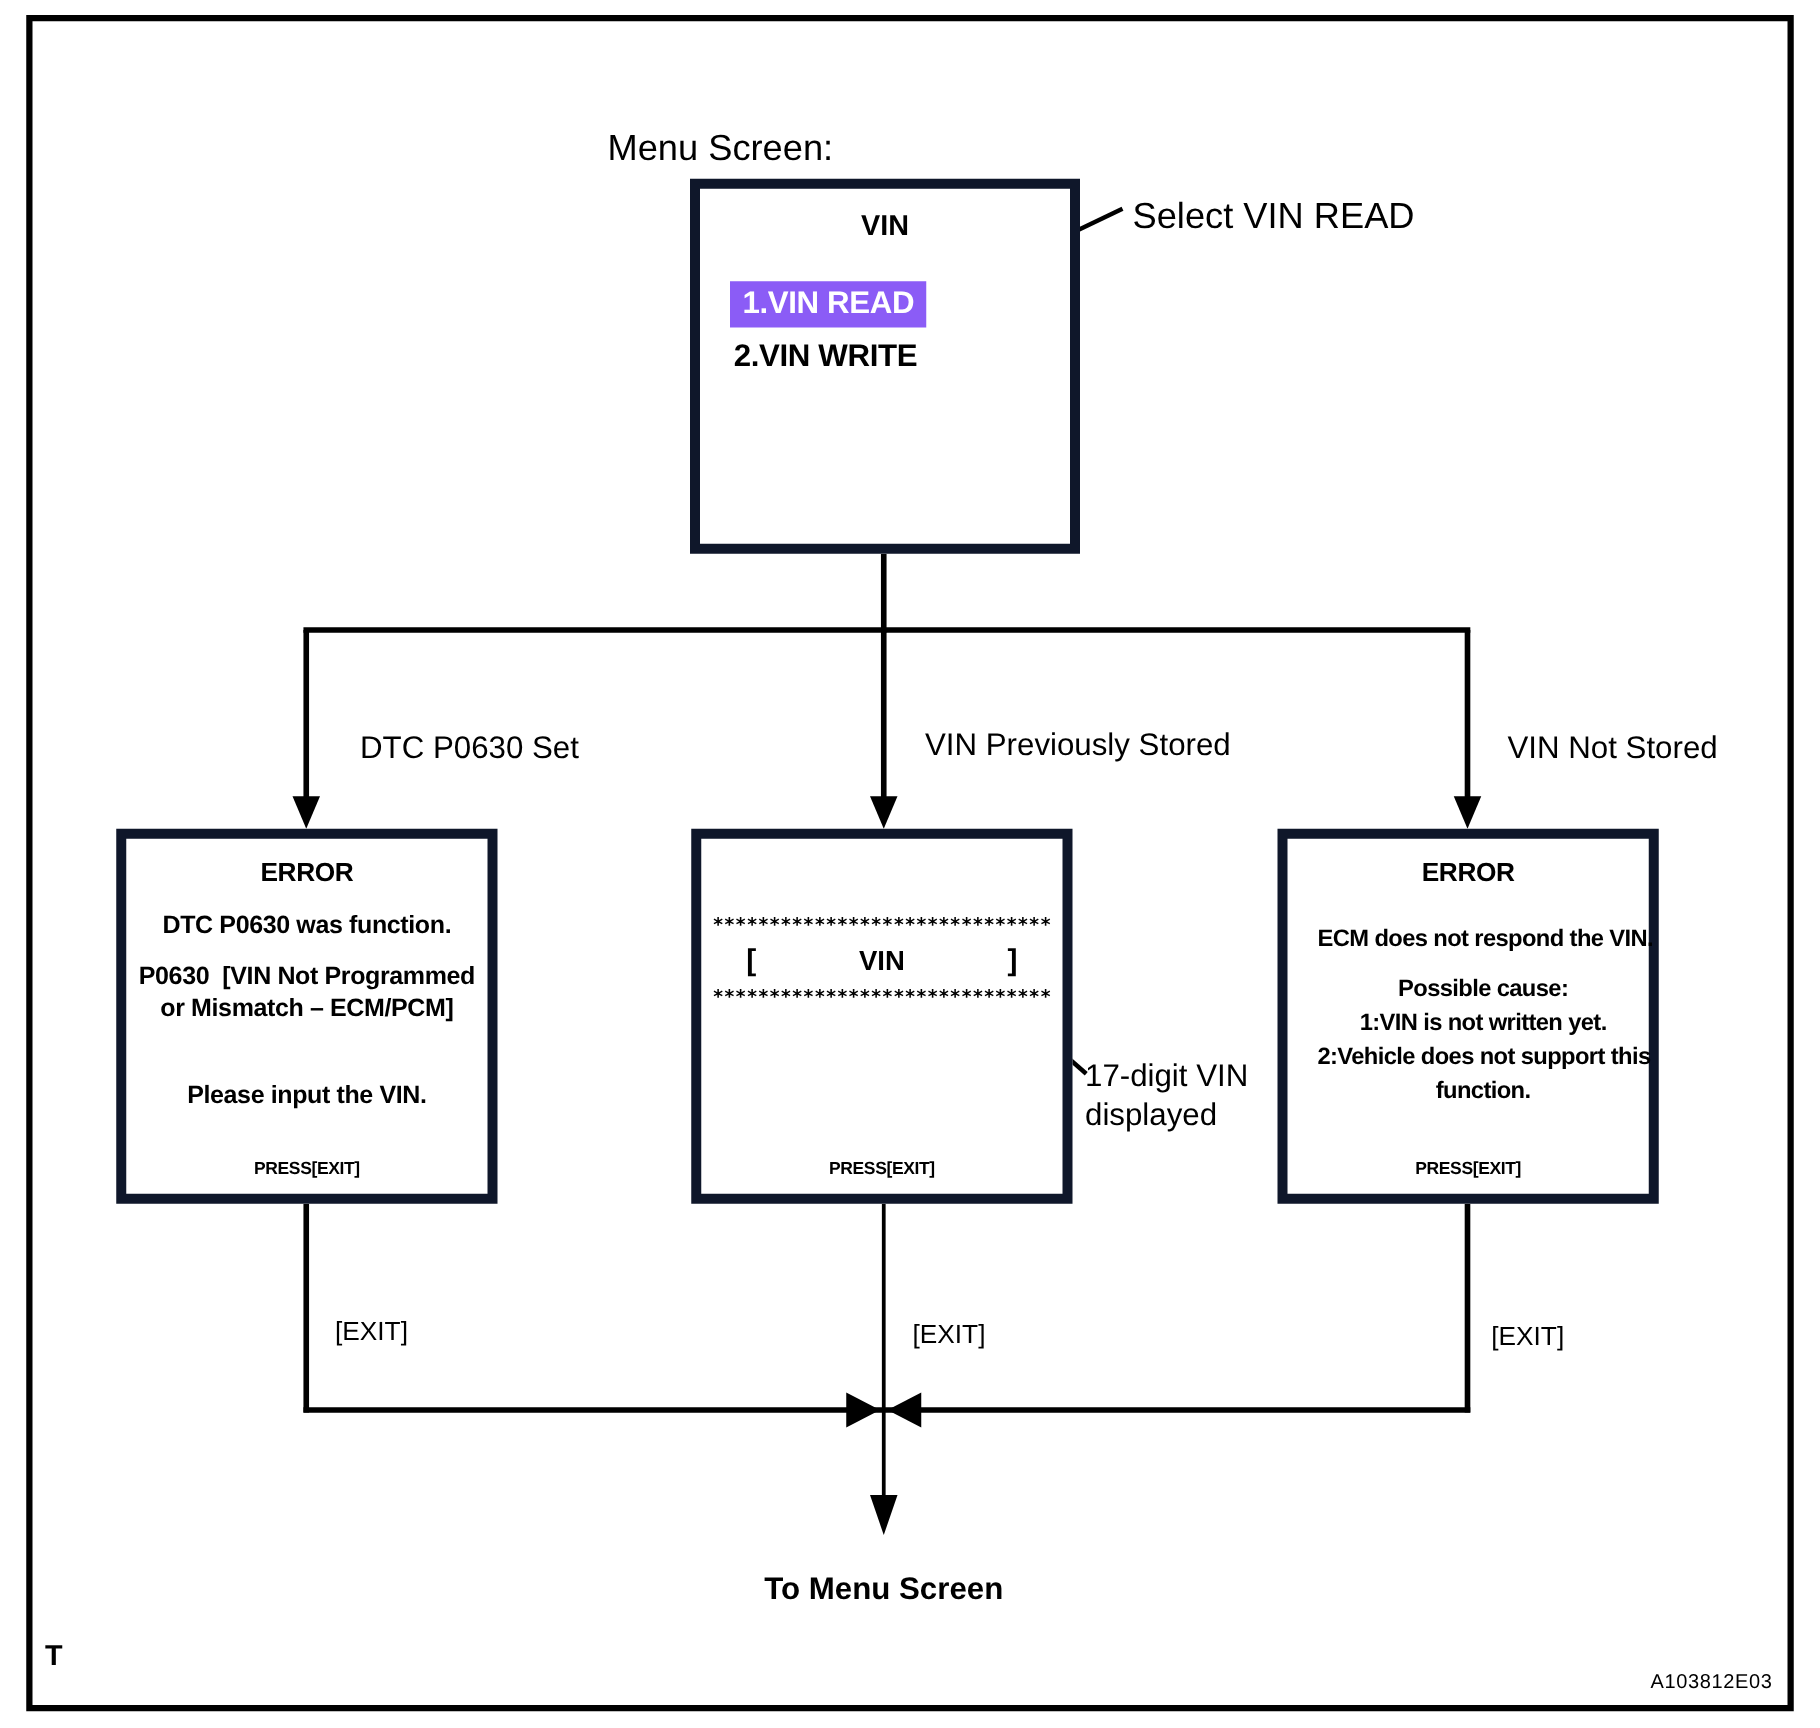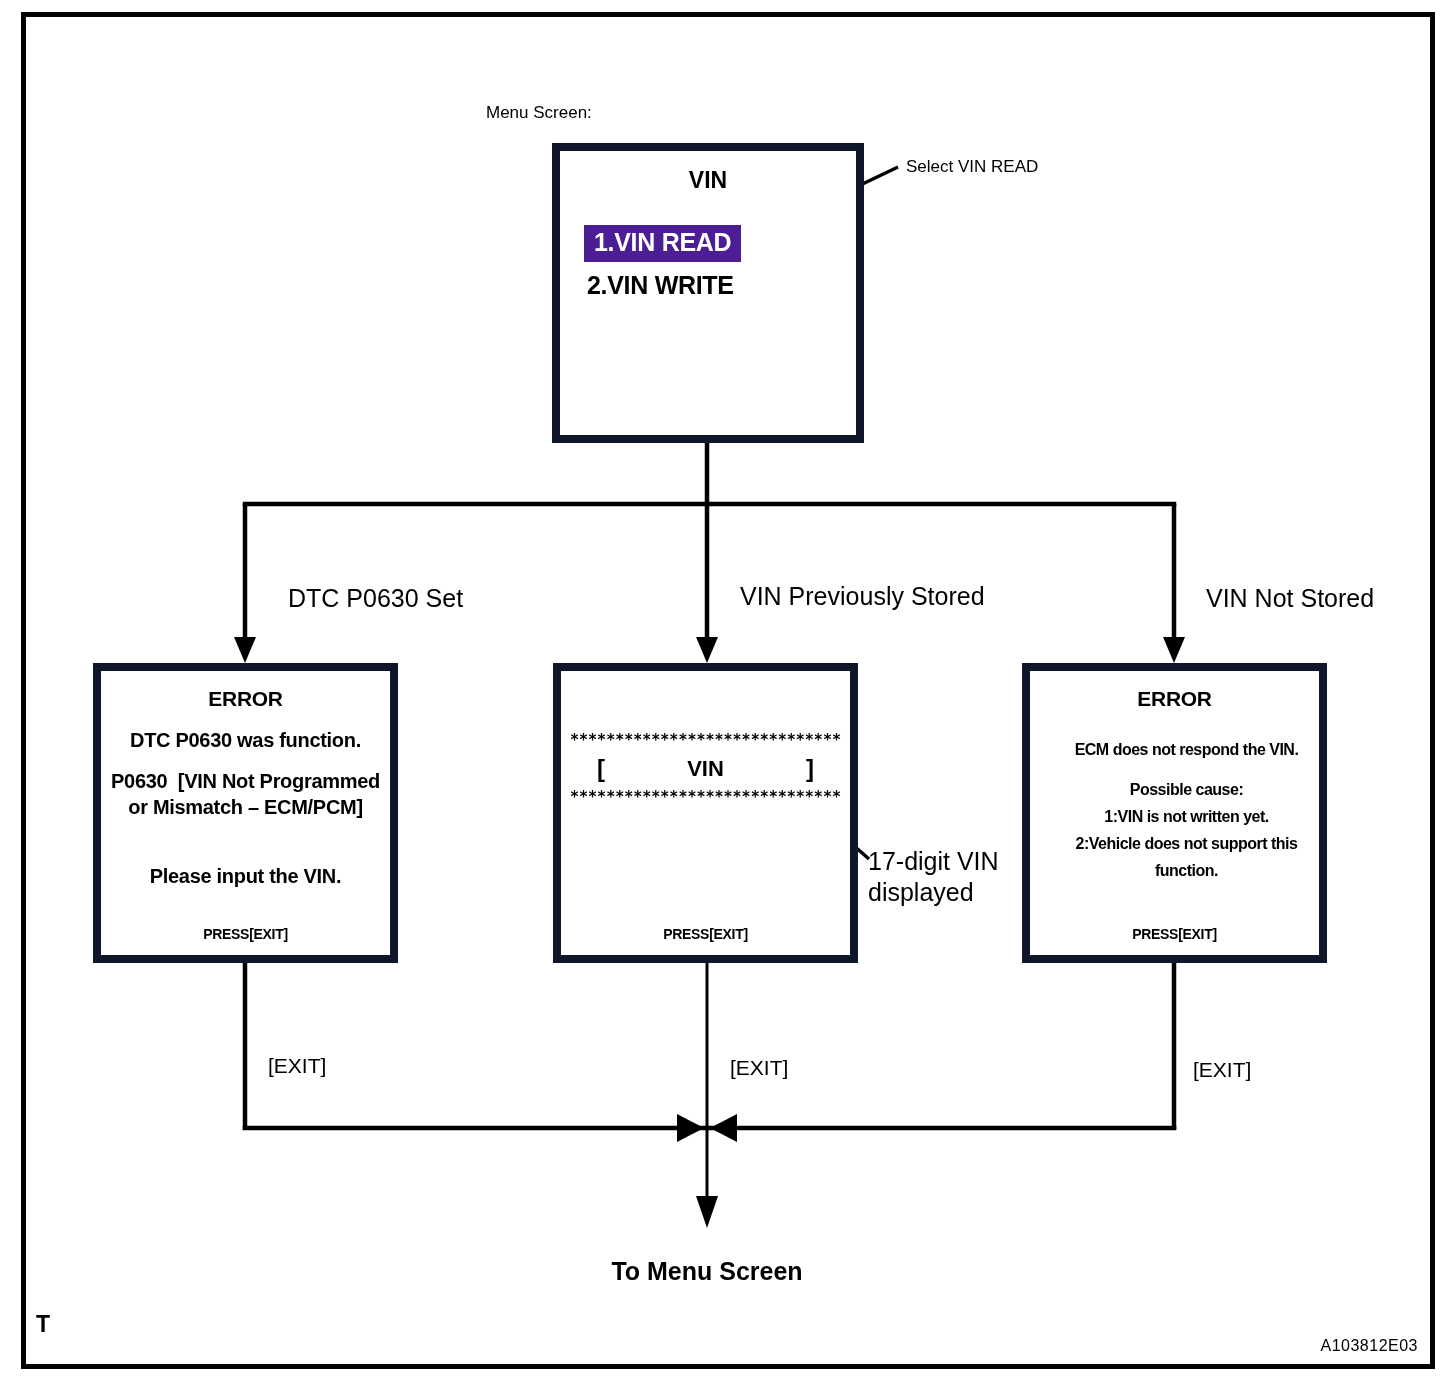--- a/index.html
+++ b/index.html
@@ -1,49 +1,49 @@
 <!DOCTYPE html>
 <html><head>
 <meta charset="utf-8">
 <style>
   html,body{margin:0;padding:0;background:#ffffff;}
   body{
     width:1456px;height:1382px;position:relative;overflow:hidden;
     font-family:"Liberation Sans","DejaVu Sans",sans-serif;color:#000;
   }
   .abs{position:absolute;}
-  .caption{font-size:17px;font-weight:400;white-space:nowrap;text-align:right;}
+  .caption{font-size:29px;font-weight:400;white-space:nowrap;text-align:right;}
   .outer-frame{
     left:21px;top:12px;width:1414px;height:1357px;
     border:5px solid #000;box-sizing:border-box;
   }
   .screen-box{
     border:8px solid #0f172a;box-sizing:border-box;background:#fff;z-index:2;
   }
   .screen-line{
     position:absolute;left:0;right:0;text-align:center;
     font-weight:700;white-space:pre;letter-spacing:-0.3px;
   }
   .menu-box{left:552px;top:143px;width:312px;height:300px;}
   .menu-title{top:16px;font-size:23px;letter-spacing:0;}
   .menu-item-selected{
-    position:absolute;left:24px;top:74px;background:#4c1d95;color:#fff;
+    position:absolute;left:24px;top:74px;background:#8b5cf6;color:#fff;
     font-weight:700;font-size:25px;padding:3px 10px 5px 10px;white-space:nowrap;
     letter-spacing:-0.3px;
   }
   .menu-item{
     position:absolute;left:27px;top:120px;font-weight:700;font-size:25px;
     white-space:nowrap;letter-spacing:-0.3px;
   }
   .box-left{left:93px;top:663px;width:305px;height:300px;}
   .box-center{left:553px;top:663px;width:305px;height:300px;}
   .box-right{left:1022px;top:663px;width:305px;height:300px;}
   .t-title{font-size:21px;}
   .t-body20{font-size:20px;}
-  .t-body19{font-size:16px;letter-spacing:-0.5px;padding-left:24px;}
+  .t-body19{font-size:19px;letter-spacing:-0.5px;padding-left:24px;}
   .t-footer{font-size:14px;}
   .stars{font-family:"DejaVu Sans Mono","Liberation Mono",monospace;font-size:15px;letter-spacing:0;}
   .bracket-row{
     position:absolute;left:0;right:0;top:84px;display:flex;
     justify-content:space-between;align-items:center;padding:0 36px;
     font-weight:700;font-size:24px;
   }
   .exit-label{font-size:21px;font-weight:400;white-space:nowrap;}
   .branch-label{font-size:25px;font-weight:400;white-space:nowrap;}
   .callout-multiline{font-size:25px;line-height:31px;white-space:nowrap;}

